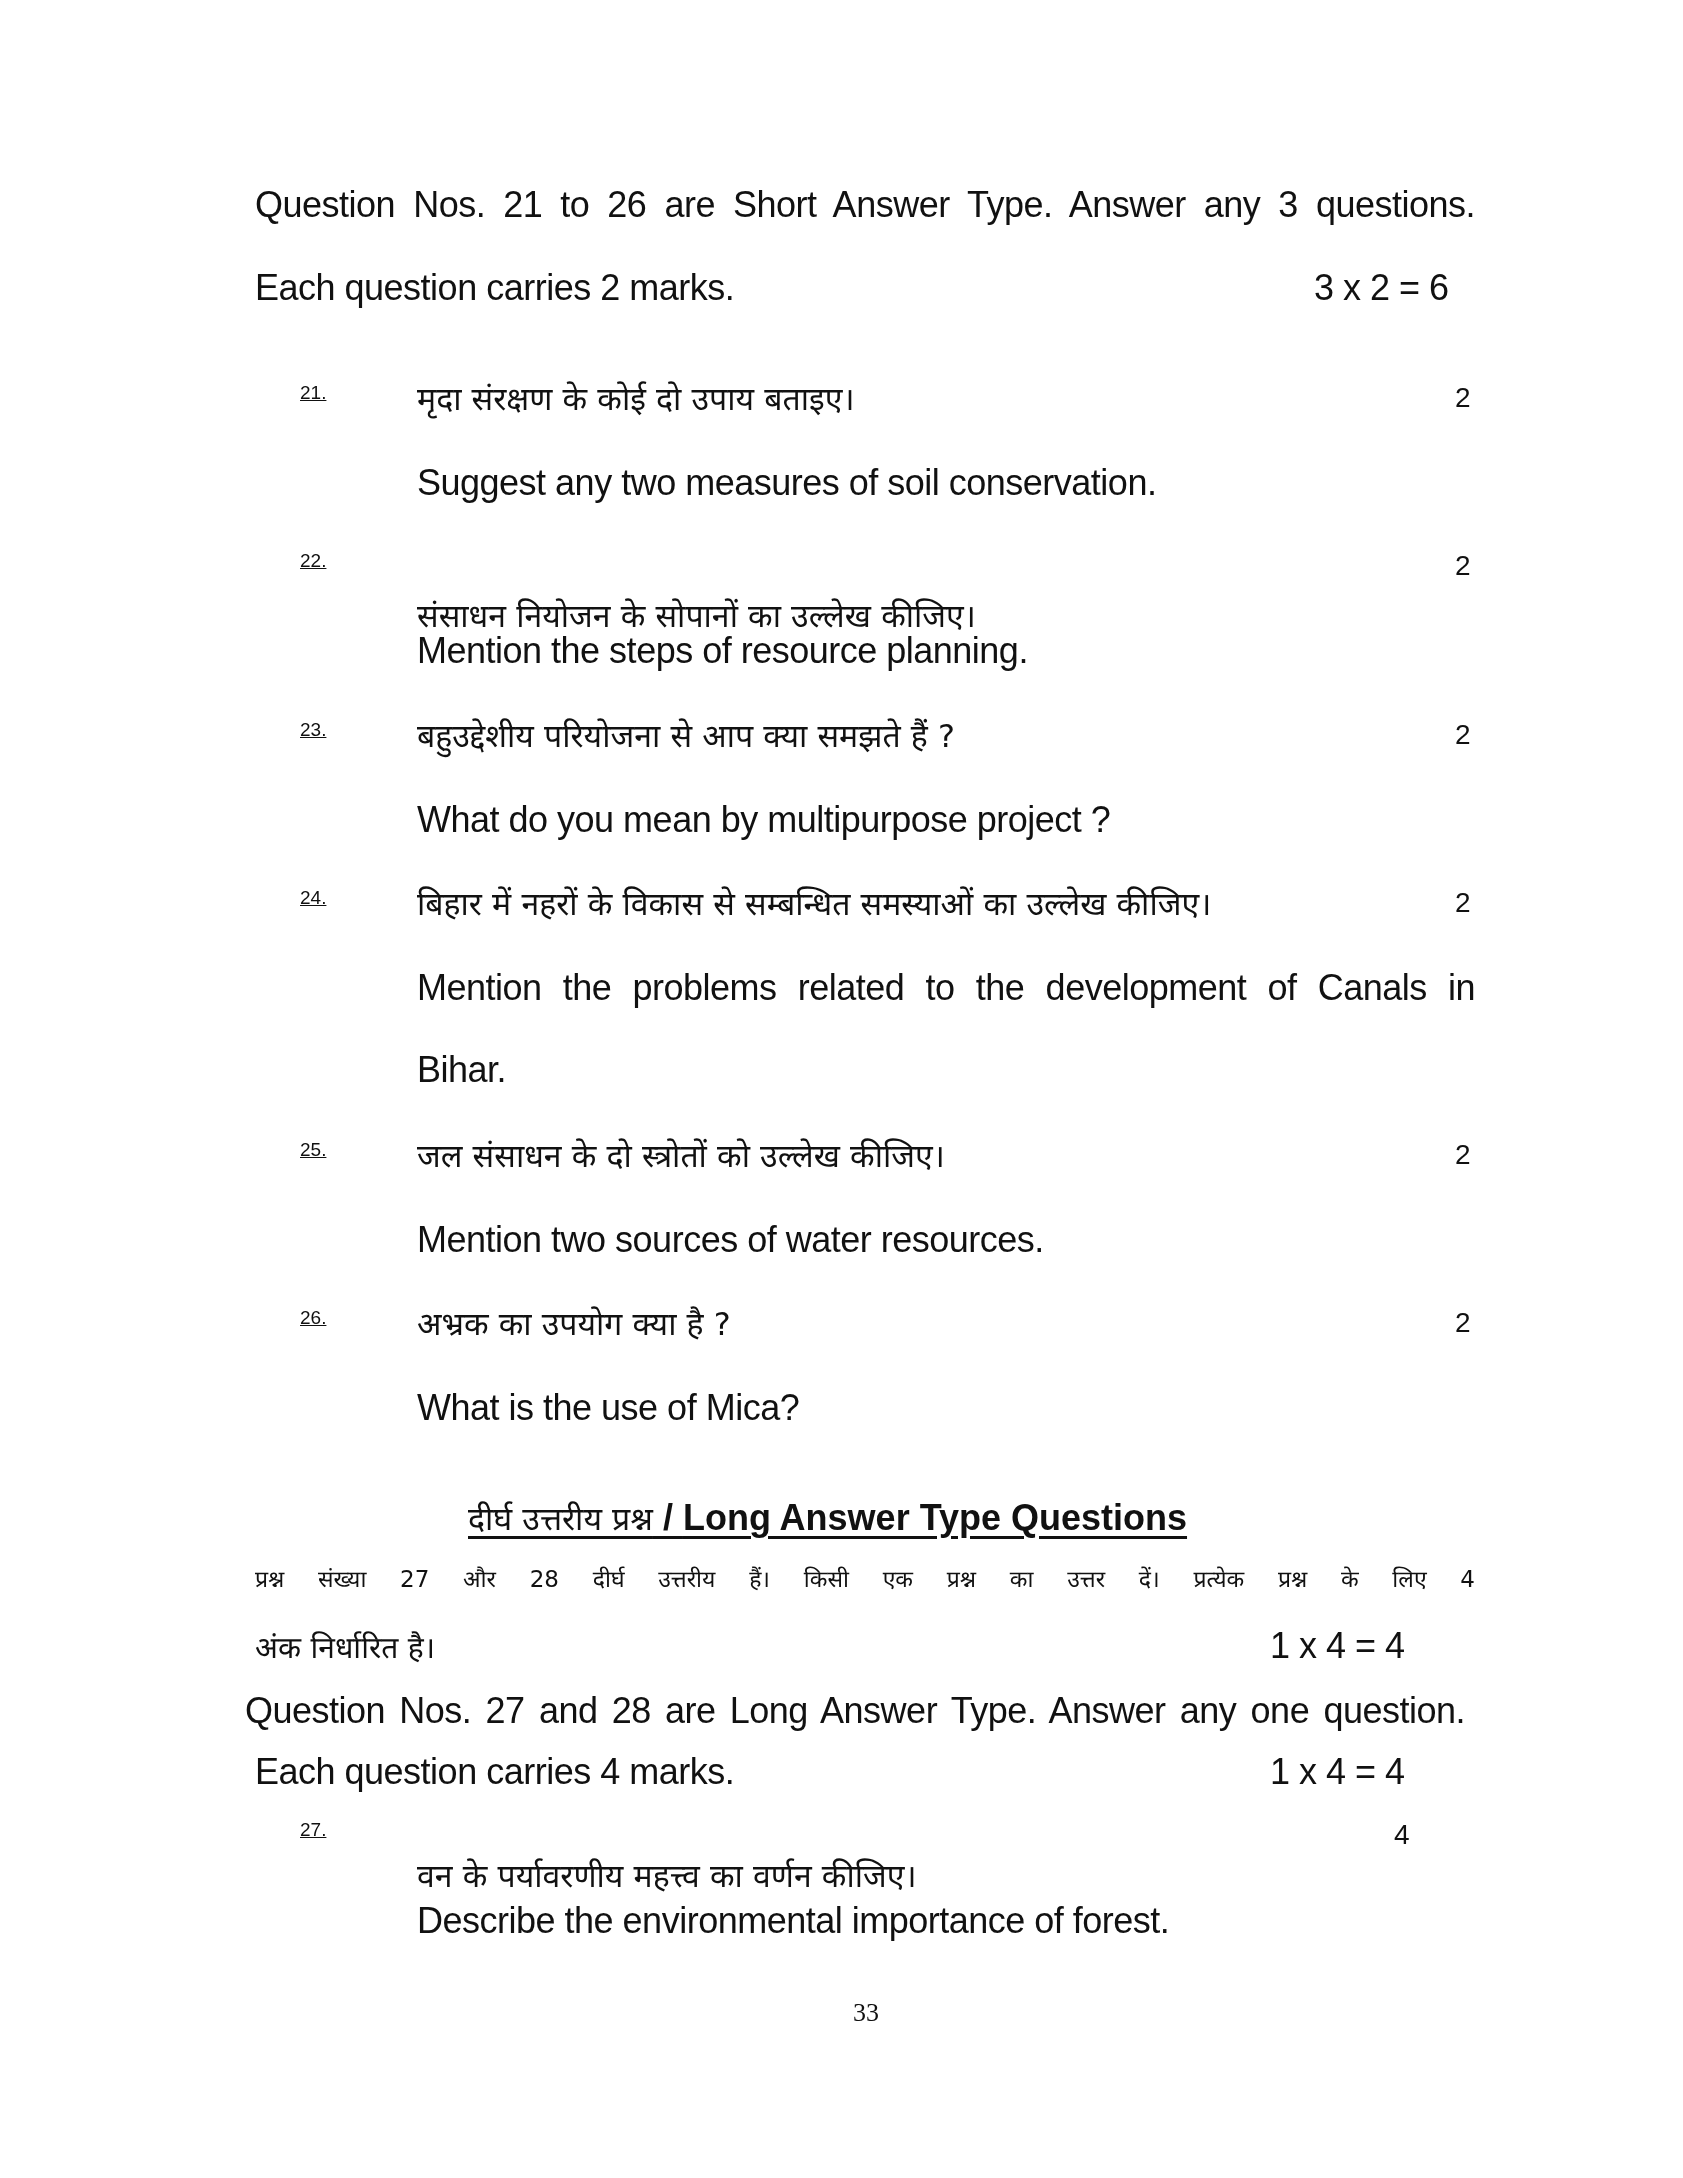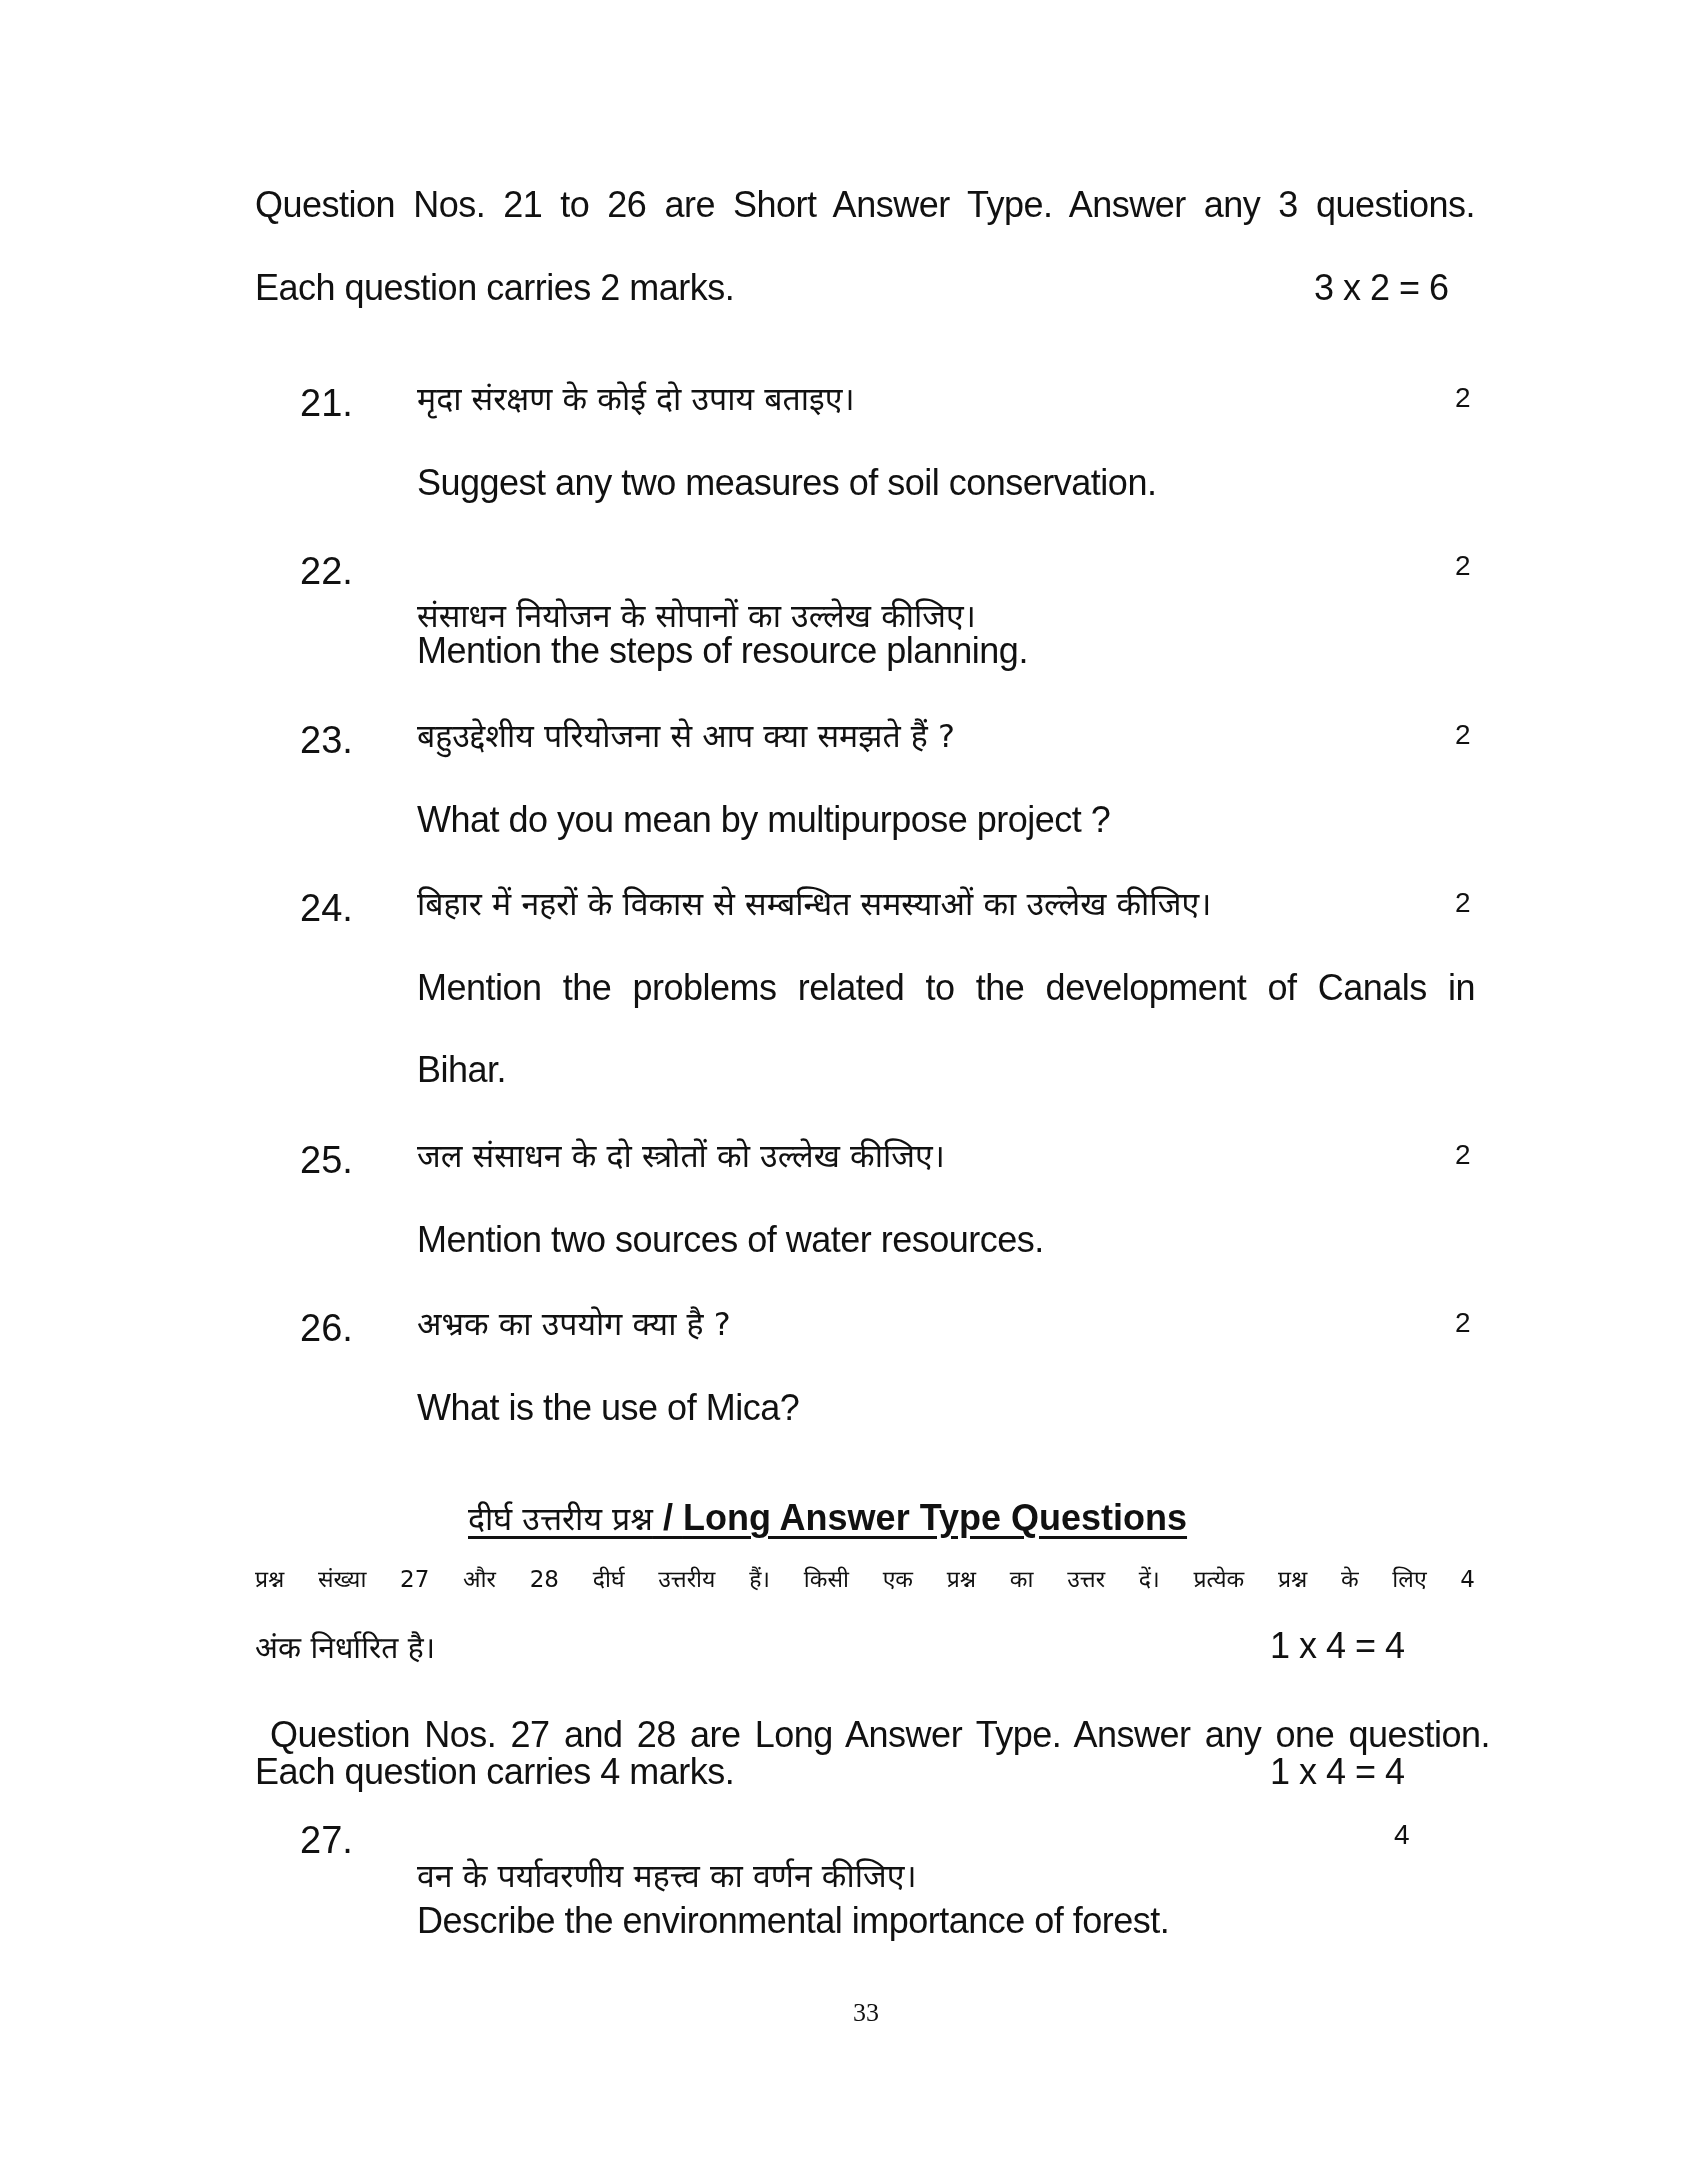--- a/index.html
+++ b/index.html
@@ -1,20 +1,20 @@
 <!DOCTYPE html>
 <html><head>
 <meta charset="utf-8">
 <style>
   html, body { margin:0; padding:0; background:#ffffff; }
   body { width:1683px; height:2178px; position:relative; overflow:hidden; color:#111; font-family:"Liberation Sans", sans-serif; }
   .line { position:absolute; white-space:nowrap; }
   .en { font-size:36px; letter-spacing:-0.5px; }
   .hi { font-size:32px; font-family:"DejaVu Sans", sans-serif; }
-  .num { font-size:38px; }
+  .num { font-size:19px;text-decoration:underline; }
   .mark { font-size:28px; }
   .justify { text-align:justify; text-align-last:justify; white-space:normal; }
   .heading { font-size:36px; font-weight:bold; text-decoration:underline; text-underline-offset:6px; }
   .heading .hi { font-weight:normal; }
   .pageno { font-size:26px; font-family:"Liberation Serif", serif; }
 </style>
 </head>
 <body>
 
 <div class="line en justify" style="left:255px; top:184px; width:1220px;">Question Nos. 21 to 26 are Short Answer Type. Answer any 3 questions.</div>
@@ -52,21 +52,21 @@
 <div class="line mark" style="left:1455px; top:1307px;">2</div>
 <div class="line en" style="left:417px; top:1387px;">What is the use of Mica?</div>
 
 <div class="line heading" style="left:468px; top:1496px;">
   <span class="hi">दीर्घ उत्तरीय प्रश्न</span><span> / </span><span>Long Answer Type Questions</span>
 </div>
 
 <div class="line hi justify" style="left:255px; top:1562px; width:1220px; font-size:23px;">प्रश्न संख्या 27 और 28 दीर्घ उत्तरीय हैं। किसी एक प्रश्न का उत्तर दें। प्रत्येक प्रश्न के लिए 4</div>
 <div class="line hi" style="left:255px; top:1626px; font-size:30px;">अंक निर्धारित है।</div>
 <div class="line en" style="left:1270px; top:1625px;">1 x 4 = 4</div>
-<div class="line en justify" style="left:270px; top:1690px; width:1220px;margin-top:24px;">Question Nos. 27 and 28 are Long Answer Type. Answer any one question.</div>
+<div class="line en justify" style="left:245px; top:1690px; width:1220px;">Question Nos. 27 and 28 are Long Answer Type. Answer any one question.</div>
 <div class="line en" style="left:255px; top:1751px;text-align:right;">Each question carries 4 marks.</div>
 <div class="line en" style="left:1270px; top:1751px;">1 x 4 = 4</div>
 
 <div class="line num" style="left:300px; top:1819px;">27.</div>
 <div class="line hi" style="left:417px; top:1813px;margin-top:40px;">वन के पर्यावरणीय महत्त्व का वर्णन कीजिए।</div>
 <div class="line mark" style="left:1394px; top:1819px;">4</div>
 <div class="line en" style="left:417px; top:1900px;">Describe the environmental importance of forest.</div>
 
 <div class="line pageno" style="left:853px; top:1998px;">33</div>
 

